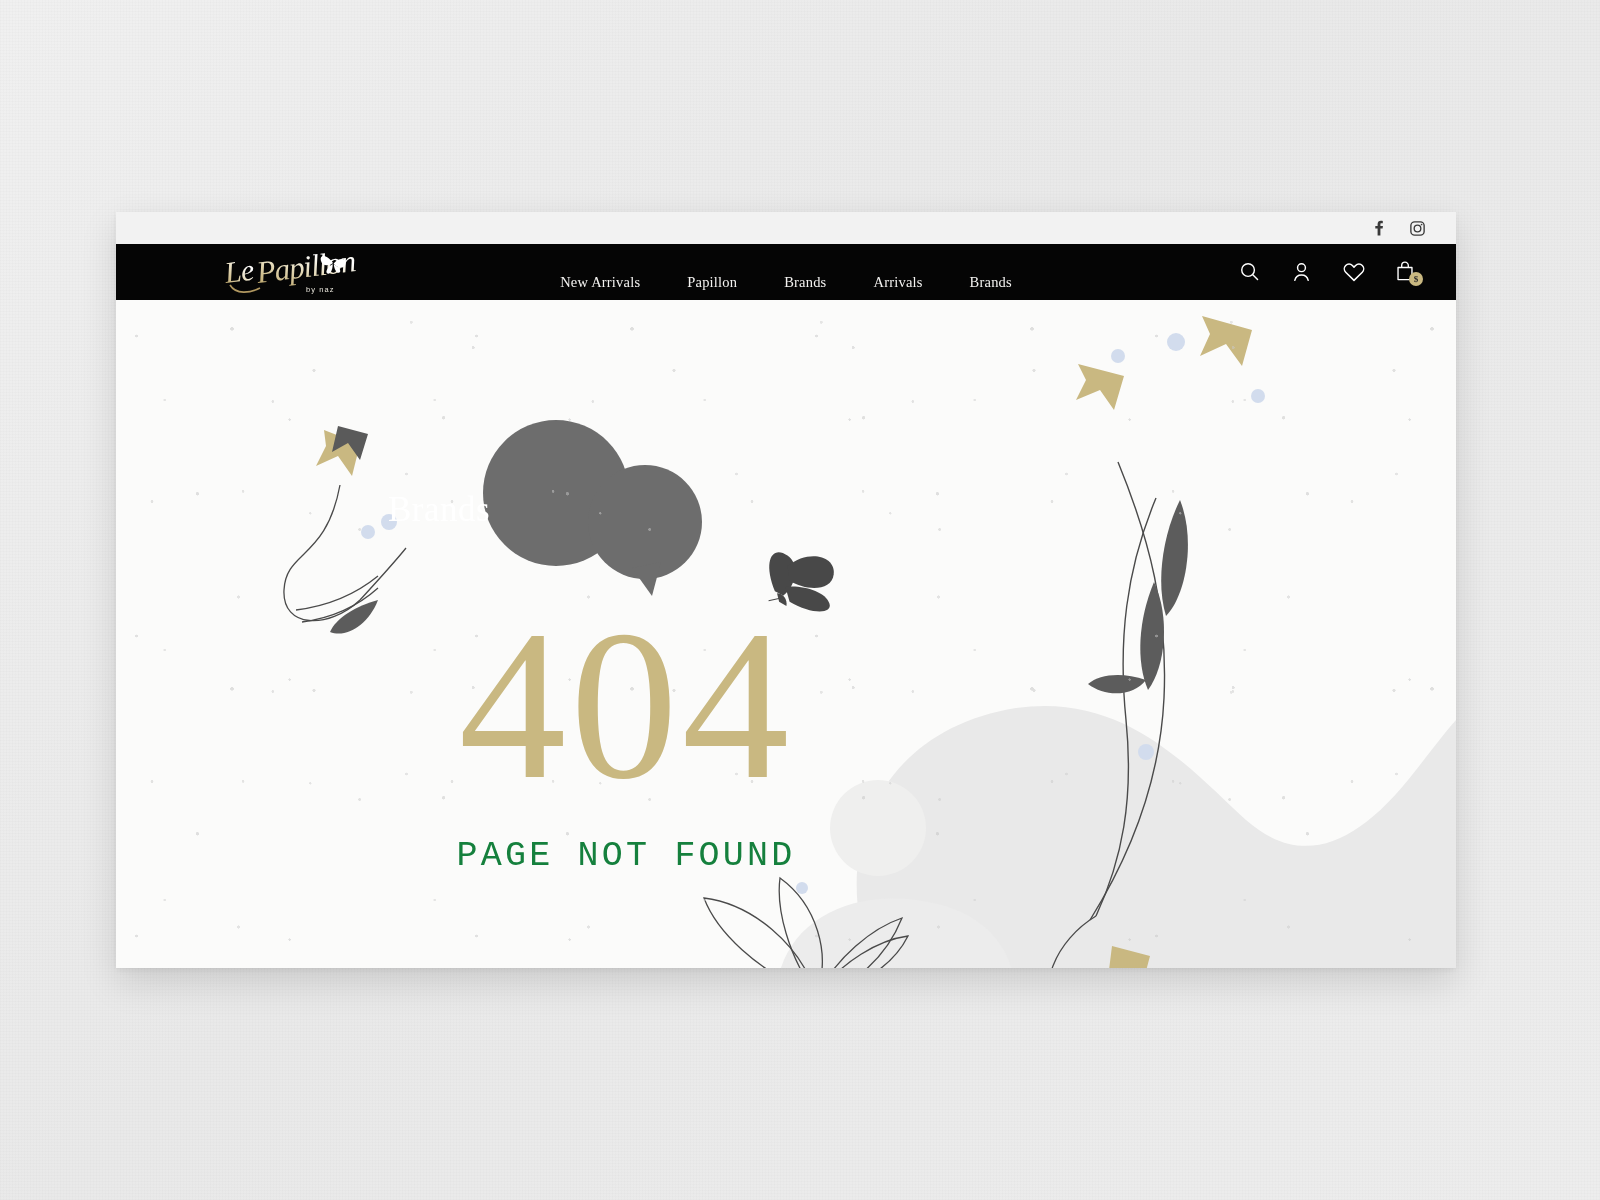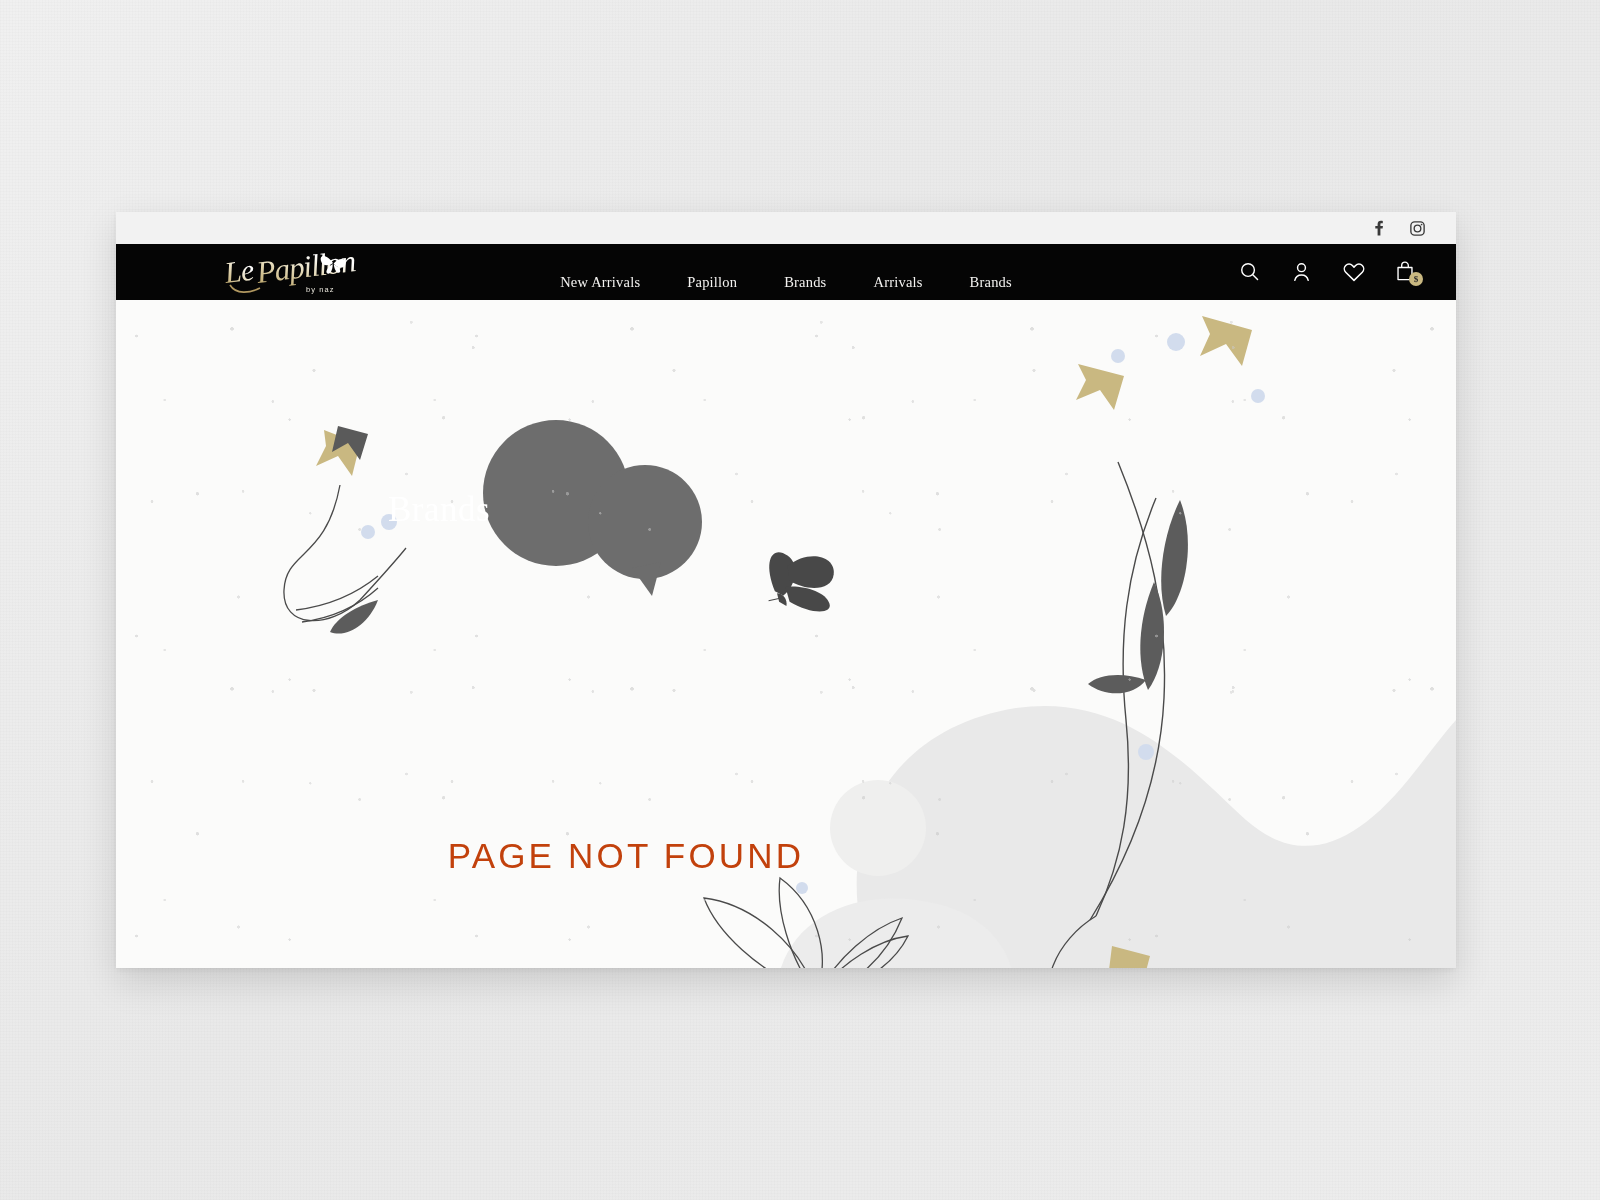--- a/index.html
+++ b/index.html
@@ -112,22 +112,22 @@
     position:absolute;left:300px;top:303px;width:420px;
     text-align:center;
     font-family:"Liberation Serif", serif;
     font-size:215px;line-height:.95;font-weight:400;
     color:#c9b881;letter-spacing:4px;
     white-space:nowrap;
   }
   .subtitle{
     position:absolute;left:240px;top:536px;width:540px;
     text-align:center;
-    font-family:Liberation Sans, sans-serif;
-    font-size:35px;color:#c2410c;letter-spacing:3.2px;
+    font-family:Liberation Mono, monospace;
+    font-size:35px;color:#15803d;letter-spacing:3.2px;
     white-space:nowrap;
   }
 </style>
 </head>
 <body>
 
 <div id="root">
   <div class="backdrop"></div>
 
   <div class="page">
@@ -306,17 +306,18 @@
 
             <circle cx="252" cy="232" r="7" fill="#d2dced"></circle>
             <circle cx="686" cy="588" r="6" fill="#d2dced"></circle>
           </g>
         </svg>
       </div>
 
       <div class="speckle"></div>
 
       <div class="err-label">Brands</div>
+      <div class="big404">404</div>
       <div class="subtitle">PAGE NOT FOUND</div>
     </div>
 
   </div>
 </div>
 
 </body></html>

